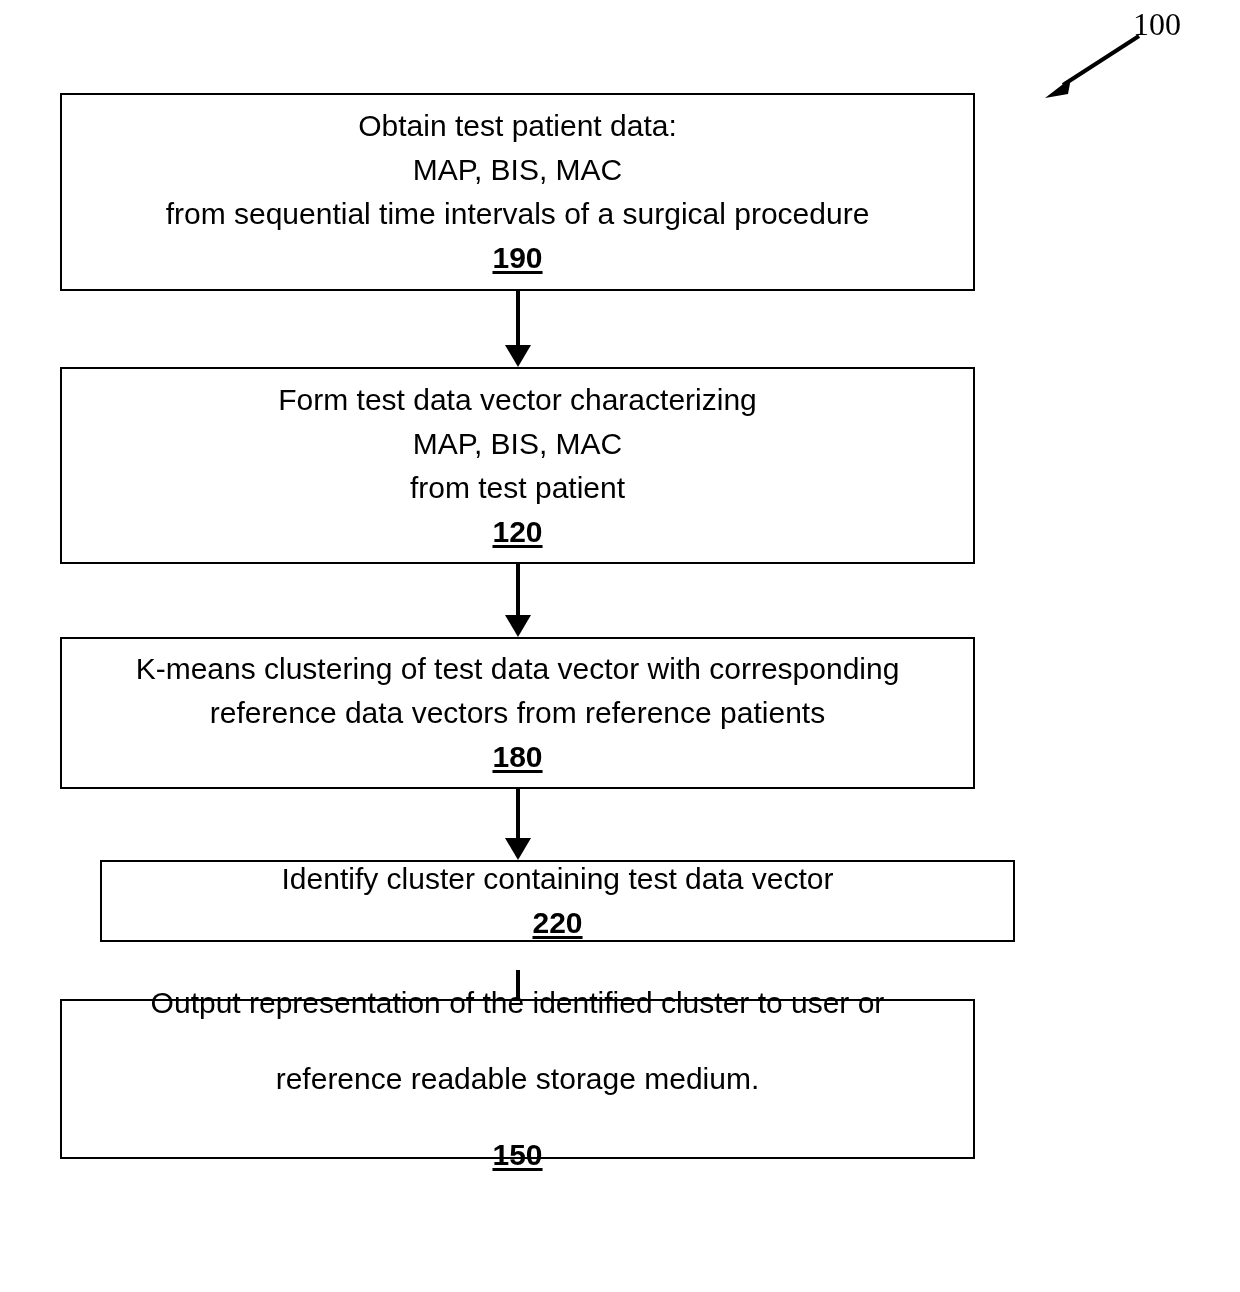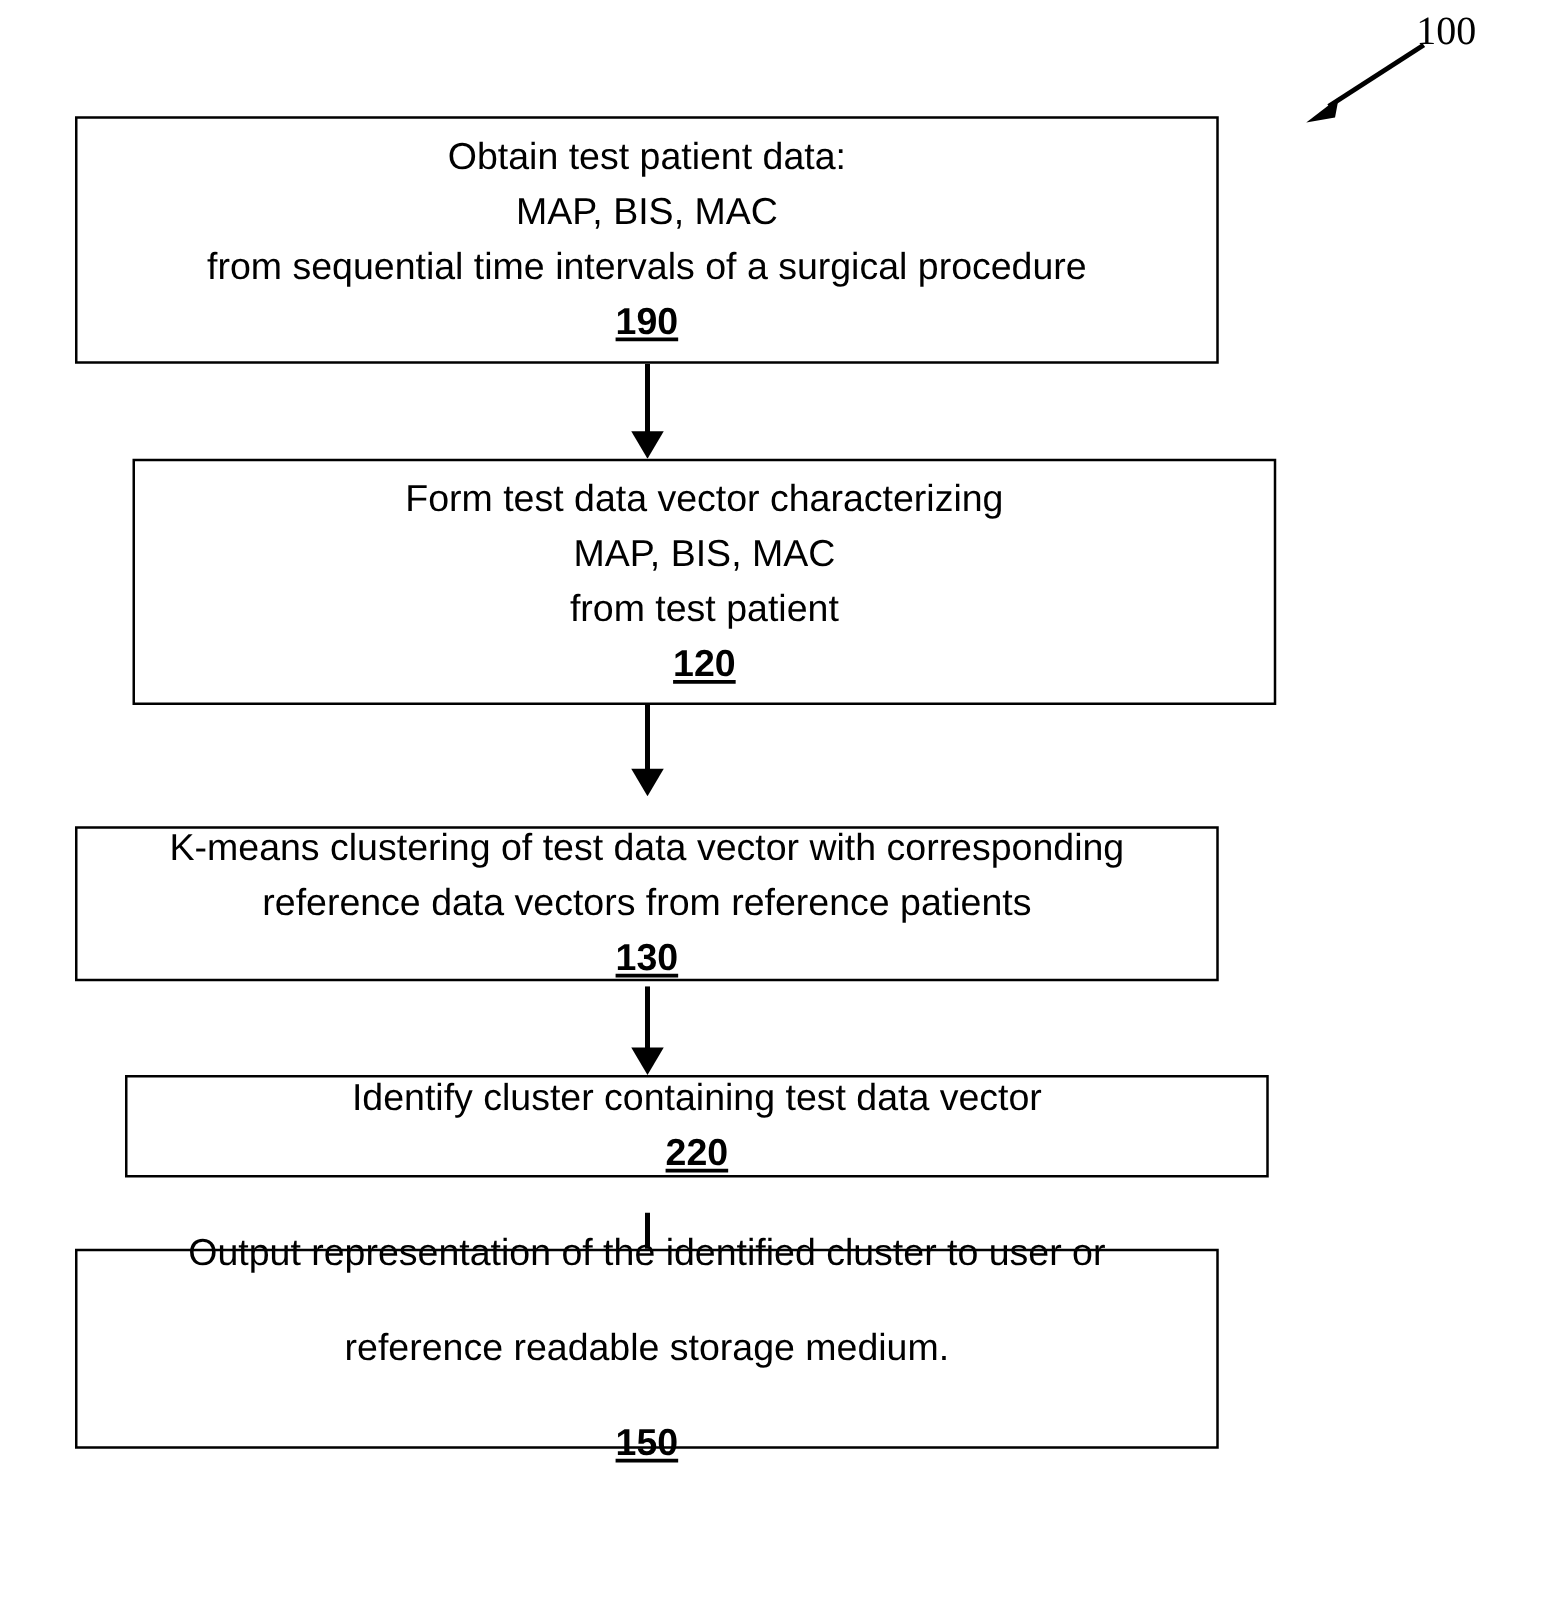--- a/index.html
+++ b/index.html
@@ -67,22 +67,22 @@
     display: block;
     font-size: 30px;
     line-height: 44px;
     font-weight: bold;
     text-decoration: underline;
     text-underline-offset: 3px;
     color: #000000;
   }
 
   #box-110 { top: 93px;   height: 198px; }
-  #box-120 { top: 367px;  height: 197px; margin-left: 46px; }
-  #box-130 { top: 637px;  height: 124px; margin-top: 24px; }
+  #box-120 { top: 367px;  height: 197px; }
+  #box-130 { top: 637px;  height: 152px; }
   #box-140 { top: 860px;  height: 82px; margin-left: 40px; }
   #box-150 { top: 999px; height: 160px; gap: 32px; }
 
   
   .connector {
     position: absolute;
     left: 497px;
     width: 42px;
   }
   .connector svg { display: block; }
@@ -129,21 +129,21 @@
   <div class="connector" id="conn-2">
     <svg width="42" height="73" viewBox="0 0 42 73" xmlns="http://www.w3.org/2000/svg">
       <line x1="21" y1="0" x2="21" y2="54" stroke="#000000" stroke-width="4"></line>
       <polygon points="8,51 34,51 21,73" fill="#000000"></polygon>
     </svg>
   </div>
 
   <div class="box" id="box-130">
     <span class="line">K-means clustering of test data vector with corresponding</span>
     <span class="line">reference data vectors from reference patients</span>
-    <span class="refnum">130</span>
+    <span class="refnum">180</span>
   </div>
 
   <div class="connector" id="conn-3">
     <svg width="42" height="71" viewBox="0 0 42 71" xmlns="http://www.w3.org/2000/svg">
       <line x1="21" y1="0" x2="21" y2="52" stroke="#000000" stroke-width="4"></line>
       <polygon points="8,49 34,49 21,71" fill="#000000"></polygon>
     </svg>
   </div>
 
   <div class="box" id="box-140">

